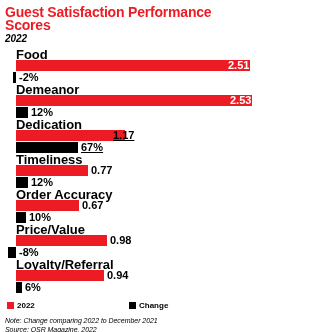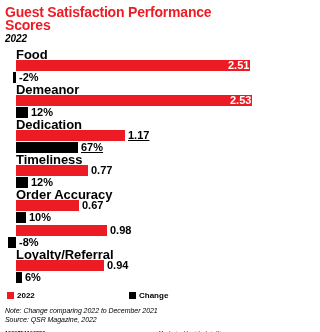--- a/index.html
+++ b/index.html
@@ -98,21 +98,21 @@
         </div>
         <div class="bar-row">
           <div class="bar black" style="width: 12px; left: 11px;"></div>
           <div class="bar-val outside" style="left: 26px;">12%</div>
         </div>
       </div>
       <div class="group">
         <div class="cat-label">Dedication</div>
         <div class="bar-row">
           <div class="bar pos red" style="width: 109px;"></div>
-          <div class="bar-val outside" style="left: 123px; text-decoration: underline;">1.17</div>
+          <div class="bar-val outside" style="left: 108px; text-decoration: underline;">1.17</div>
         </div>
         <div class="bar-row">
           <div class="bar black" style="width: 62px; left: 11px;"></div>
           <div class="bar-val outside" style="left: 76px; text-decoration: underline;">67%</div>
         </div>
       </div>
       <div class="group">
         <div class="cat-label">Timeliness</div>
         <div class="bar-row">
           <div class="bar pos red" style="width: 72px;"></div>
@@ -128,20 +128,21 @@
         <div class="bar-row">
           <div class="bar pos red" style="width: 63px;"></div>
           <div class="bar-val outside" style="left: 77px; text-align: right;">0.67</div>
         </div>
         <div class="bar-row">
           <div class="bar black" style="width: 10px; left: 11px;"></div>
           <div class="bar-val outside" style="left: 24px;">10%</div>
         </div>
       </div>
       <div class="group">
+        <div class="cat-label">Price/Value</div>
         <div class="bar-row">
           <div class="bar pos red" style="width: 91px;"></div>
           <div class="bar-val outside" style="left: 105px;">0.98</div>
         </div>
         <div class="bar-row">
           <div class="bar black" style="width: 8px; left: 3px;"></div>
           <div class="bar-val outside" style="left: 14px;">-8%</div>
         </div>
       </div>
       <div class="group">

